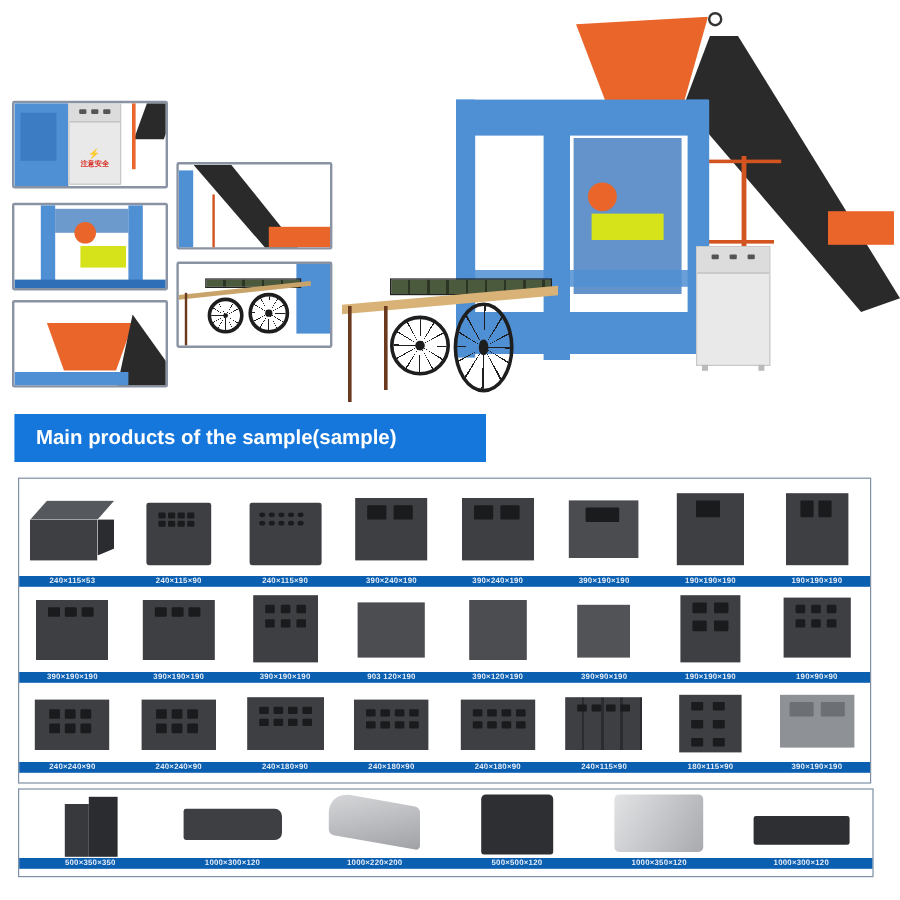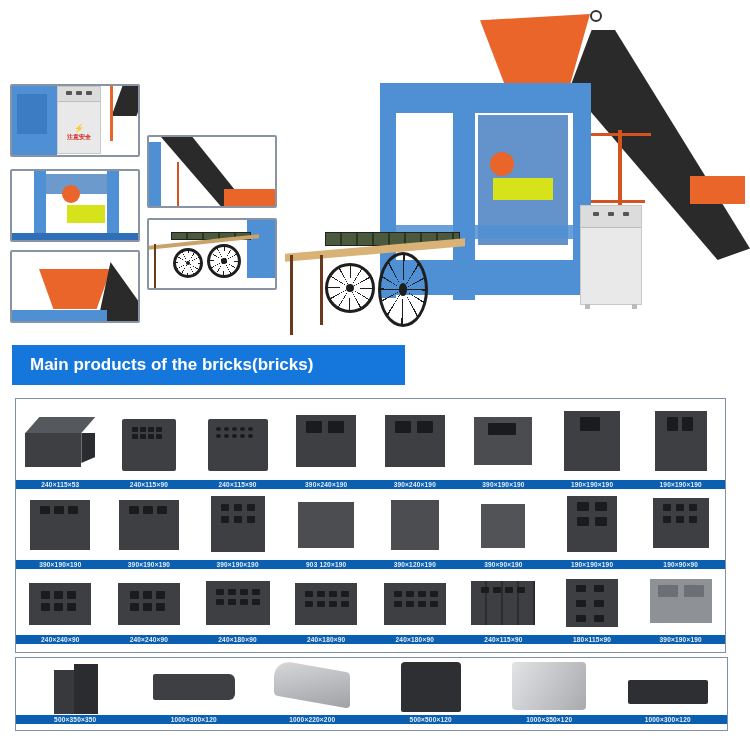--- a/index.html
+++ b/index.html
@@ -158,21 +158,21 @@
     <div class="brick-stack" style="left:45px;top:232px;width:135px;height:14px;"></div>
     <div class="abs" style="left:5px;top:246px;width:180px;height:8px;background:#d9b277;transform:skewY(-5deg);"></div>
     <div class="abs" style="left:10px;top:255px;width:3px;height:80px;background:#6b3a1e;"></div>
     <div class="abs" style="left:40px;top:255px;width:3px;height:70px;background:#6b3a1e;"></div>
     <div class="wheel" style="left:45px;top:263px;width:50px;height:50px;"></div>
     <div class="wheel" style="left:98px;top:252px;width:50px;height:75px;border-radius:50%;"></div>
   </div>
 </div>
 
 <div class="section-title">
-  <span>Main products of the bricks(bricks)</span>
+  <span>Main products of the sample(sample)</span>
 </div>
 
 <div class="catalog cat-main">
 
   <div class="brick-row" style="top:0;height:90px;">
     <div class="images" style="height:80px;">
       <div class="brick-cell">
         <div class="brick" style="top:18px;width:70px;height:50px;">
           <div class="top" style="left:0;top:0;width:70px;height:16px;background:#55585d;clip-path:polygon(20% 0,100% 0,80% 100%,0 100%);"></div>
           <div class="front" style="left:0;top:16px;width:56px;height:34px;"></div>

